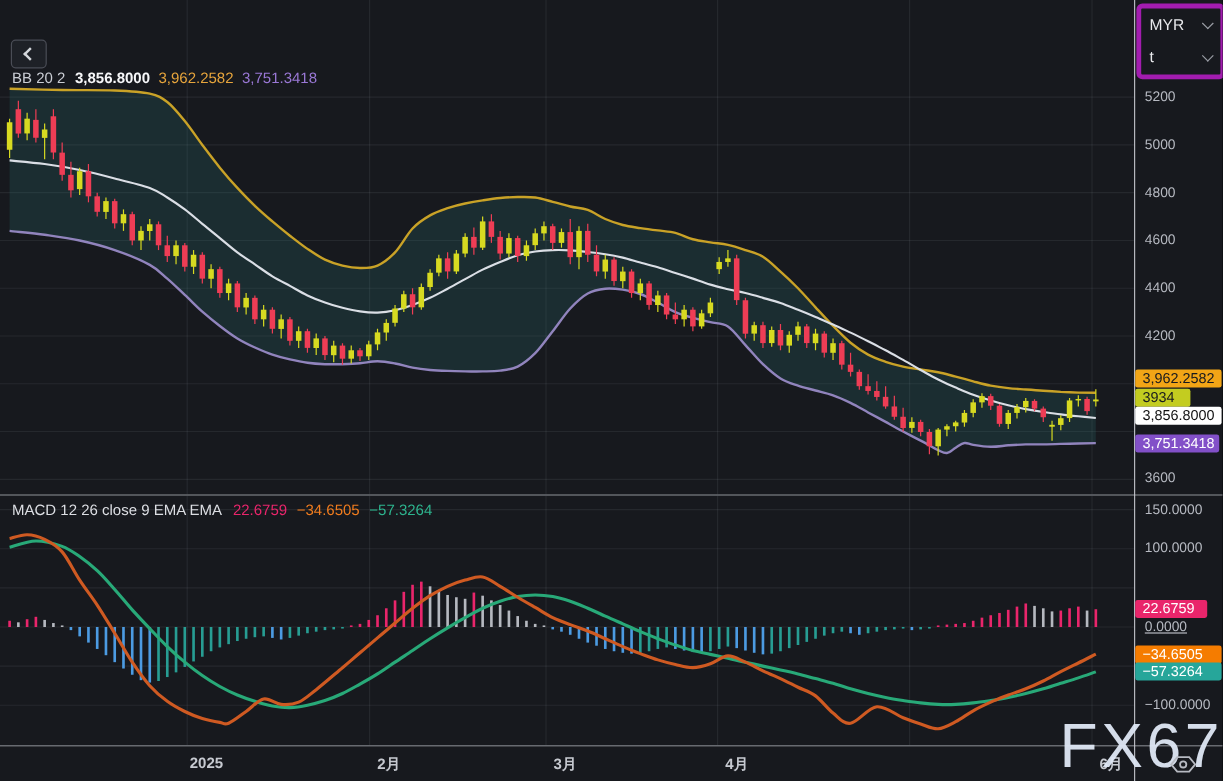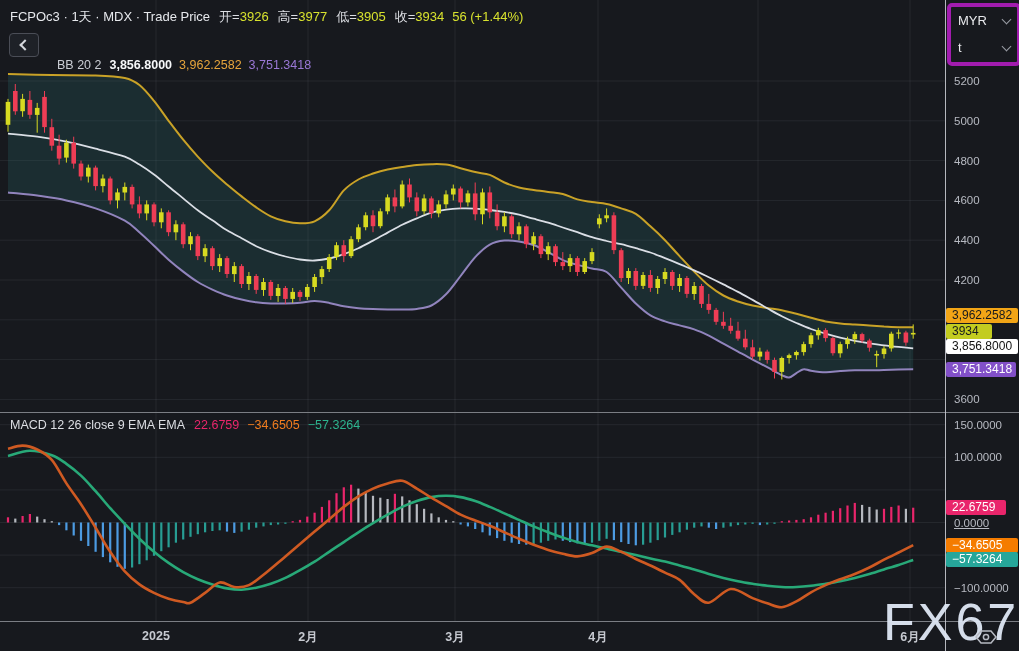--- a/index.html
+++ b/index.html
@@ -12,31 +12,31 @@
   svg{display:block;position:absolute;left:0;}
   #price-svg{top:0;}
   #macd-svg{top:413px;}
   .sep-h{position:absolute;left:0;width:1019px;height:1px;background:#8d9097;opacity:.85;z-index:6;}
   .sep-v{position:absolute;top:0;width:1px;height:651px;left:945px;background:#c6c9cf;opacity:.9;z-index:6;}
   
   .axis-col{position:absolute;left:946px;top:0;width:73px;height:651px;z-index:7;}
   .axis-label{position:absolute;left:8px;color:#b7bac2;font-size:11.5px;line-height:12px;white-space:nowrap;}
   .badge{position:absolute;left:0;height:15px;line-height:15px;font-size:12px;padding-left:6px;border-radius:2px;white-space:nowrap;z-index:8;}
   
-  .time-axis{position:absolute;left:0;top:622px;width:945px;height:29px;z-index:5;}
+  .time-axis{position:absolute;left:16px;top:622px;width:945px;height:29px;z-index:5;}
   .time-label{position:absolute;top:7px;transform:translateX(-50%);color:#c6c9d0;font-size:12.5px;font-weight:bold;white-space:nowrap;}
   
   .hdr{position:absolute;left:10px;top:8px;font-size:13px;z-index:10;white-space:nowrap;}
   .hdr .title{color:#e6e8ec;}
   .hdr .lab{color:#dcdee3;margin-left:9px;}
   .hdr .val{color:#d8e22e;}
   .hdr .chg{color:#d8e22e;margin-left:8px;}
   .back-btn{position:absolute;left:9px;top:33px;width:28px;height:22px;background:#1e2127;border:1px solid #4a4d56;border-radius:4px;z-index:10;display:flex;align-items:center;justify-content:center;cursor:pointer;}
   .chev-left{width:6px;height:6px;border-left:2px solid #d4d7dc;border-bottom:2px solid #d4d7dc;transform:rotate(45deg);margin-left:2px;}
-  .bb-row{position:absolute;left:10px;top:58px;font-size:12.5px;z-index:10;white-space:nowrap;margin-left:47px;}
+  .bb-row{position:absolute;left:10px;top:58px;font-size:12.5px;z-index:10;white-space:nowrap;}
   .bb-row .t{color:#cbced5;}
   .bb-row .basis{color:#f6f7f9;font-weight:bold;margin-left:8px;}
   .bb-row .up{color:#e7a53c;margin-left:7px;}
   .bb-row .lo{color:#9a78d6;margin-left:7px;}
   .macd-row{position:absolute;left:10px;top:418px;font-size:12.5px;z-index:10;white-space:nowrap;}
   .macd-row .t{color:#dcdee3;}
   .macd-row .h{color:#e9256b;margin-left:9px;}
   .macd-row .m{color:#f07c1e;margin-left:8px;}
   .macd-row .s{color:#2db48e;margin-left:8px;}
   
@@ -502,23 +502,20 @@
     </div>
   <div class="time-axis" id="time-axis">
       <div class="time-label" style="left: 156px;">2025</div>
       <div class="time-label" style="left: 308px;">2月</div>
       <div class="time-label" style="left: 455px;">3月</div>
       <div class="time-label" style="left: 598px;">4月</div>
       <div class="time-label" style="left: 758px; margin-top: 42px;">5月</div>
       <div class="time-label" style="left: 910px;">6月</div>
     </div>
 
-  <div class="hdr">
-    <span class="title">FCPOc3 · 1天 · MDX · Trade Price</span><span class="lab">开=</span><span class="val">3926</span><span class="lab">高=</span><span class="val">3977</span><span class="lab">低=</span><span class="val">3905</span><span class="lab">收=</span><span class="val">3934</span><span class="chg">56 (+1.44%)</span>
-  </div>
 
   <div class="back-btn">
     <span class="chev-left"></span>
   </div>
 
   <div class="bb-row">
     <span class="t">BB 20 2</span><span class="basis">3,856.8000</span><span class="up">3,962.2582</span><span class="lo">3,751.3418</span>
   </div>
 
   <div class="macd-row">

